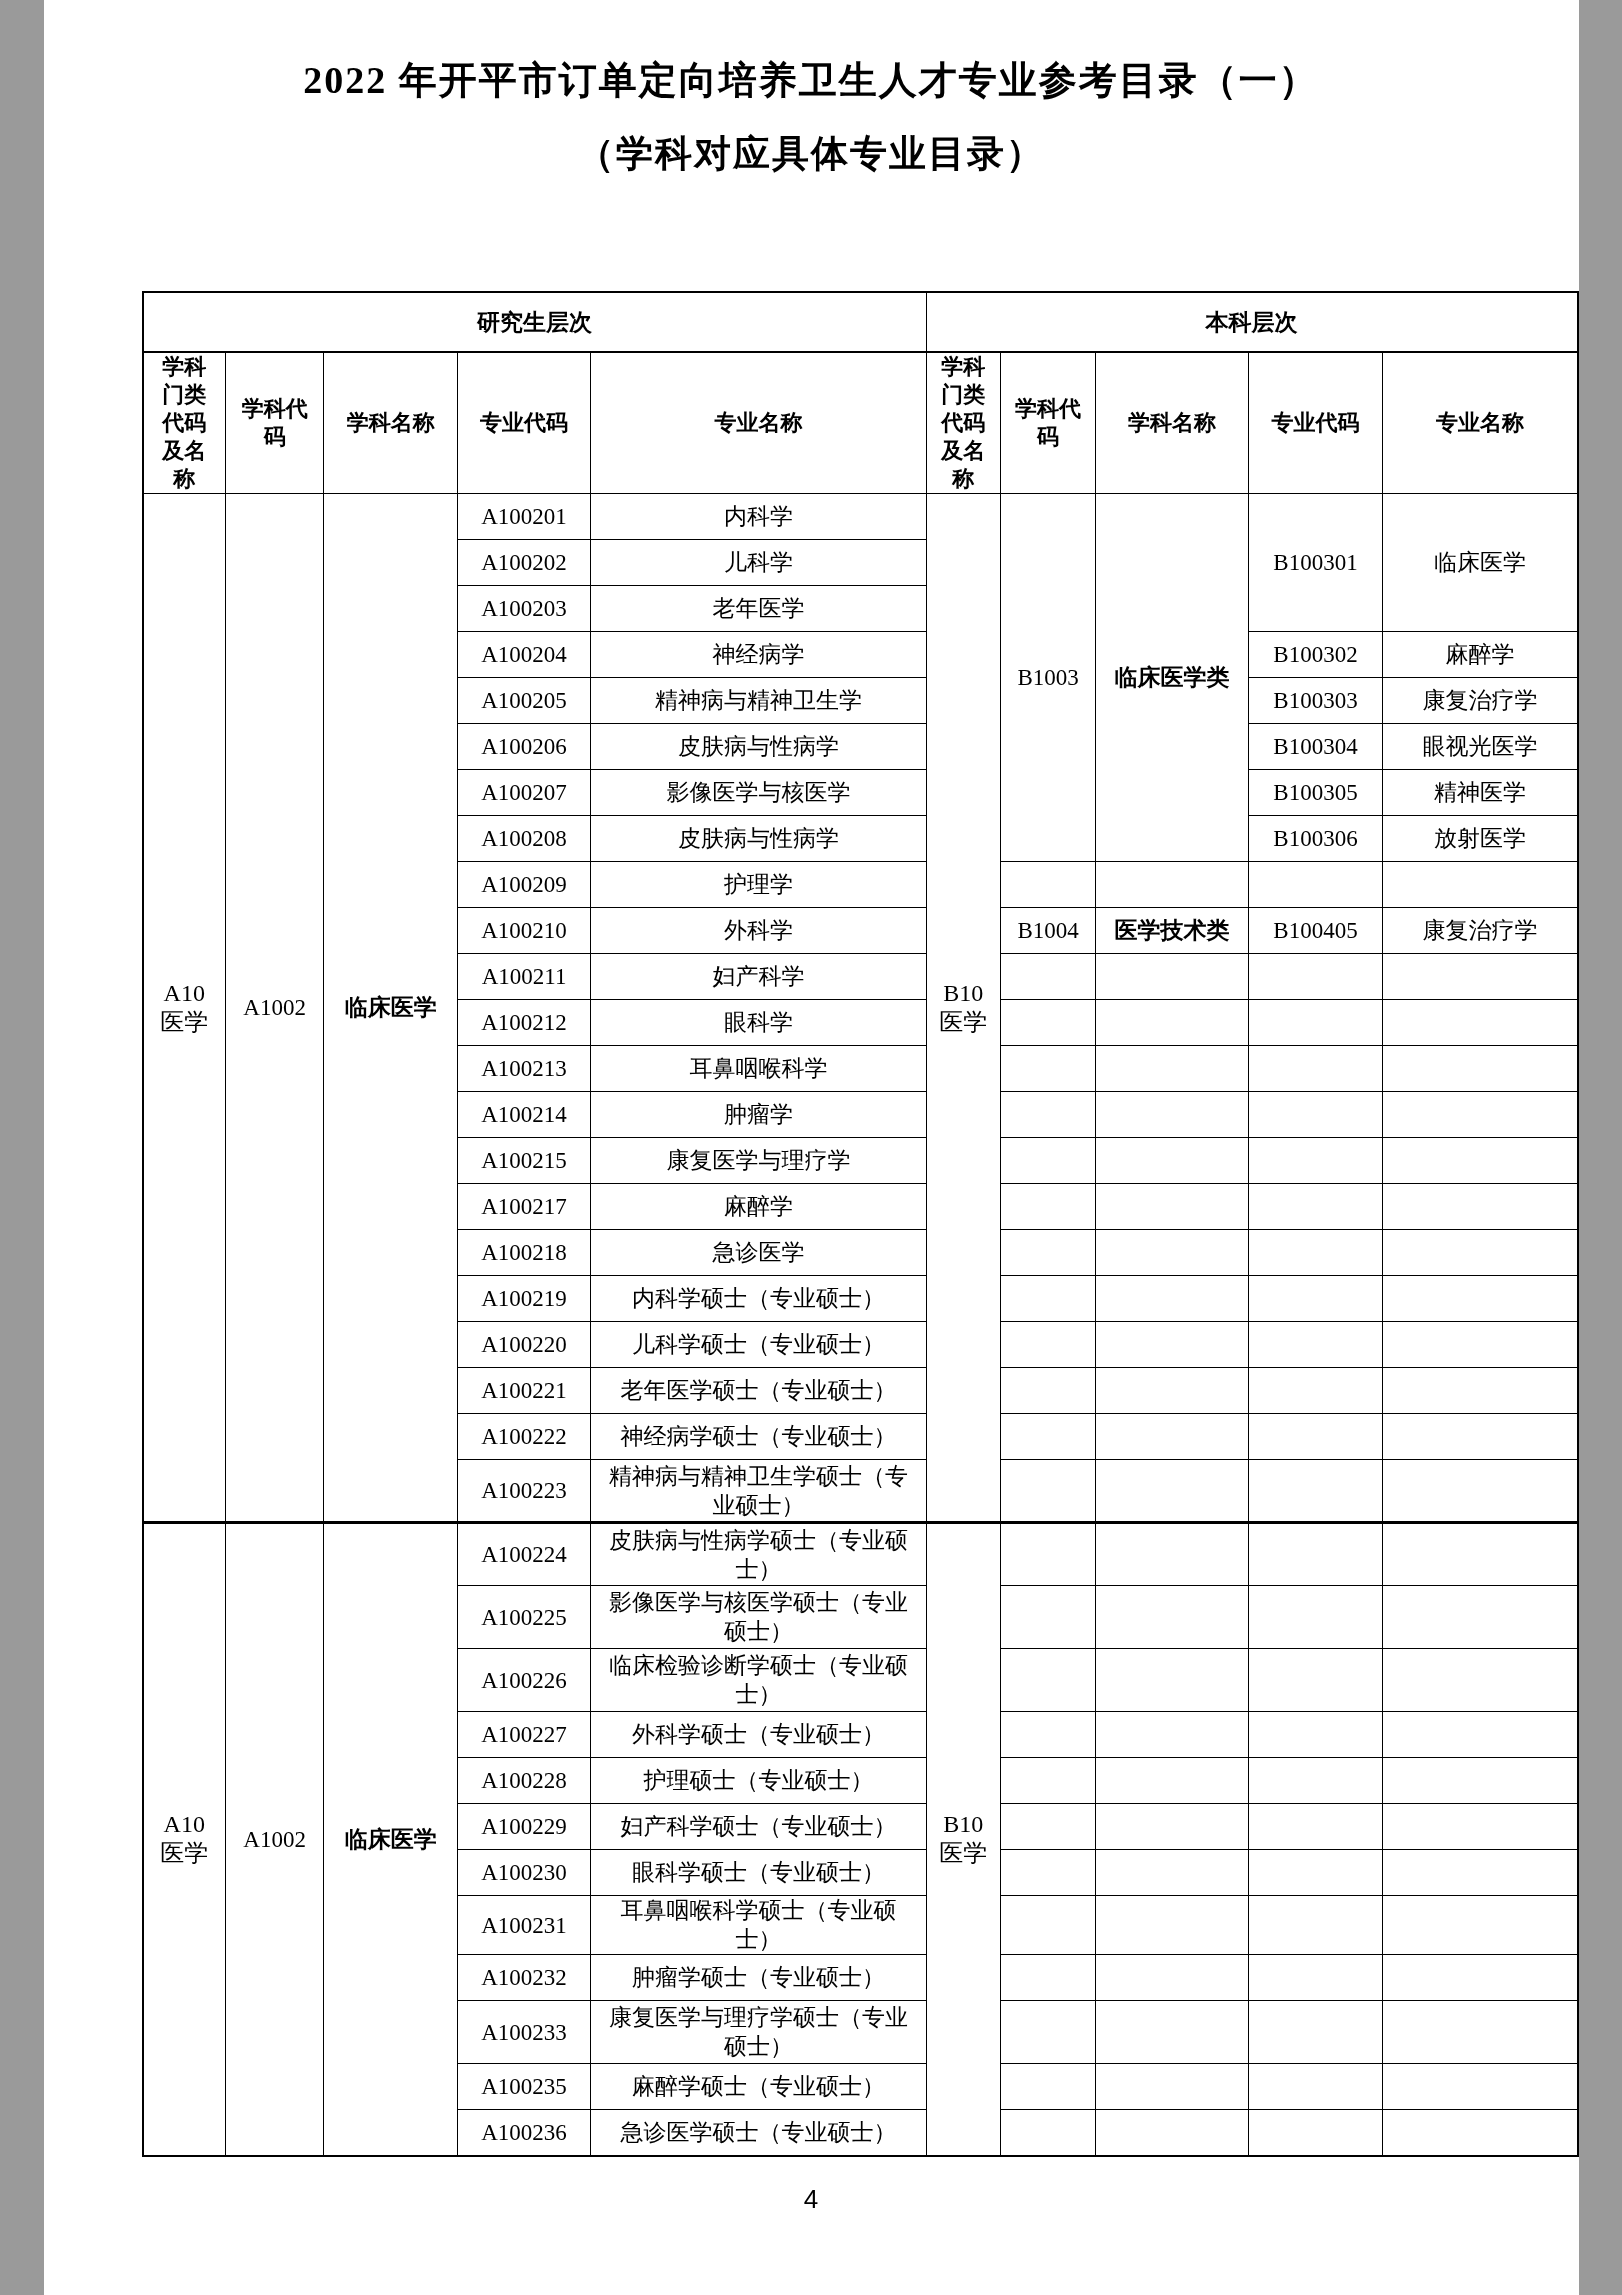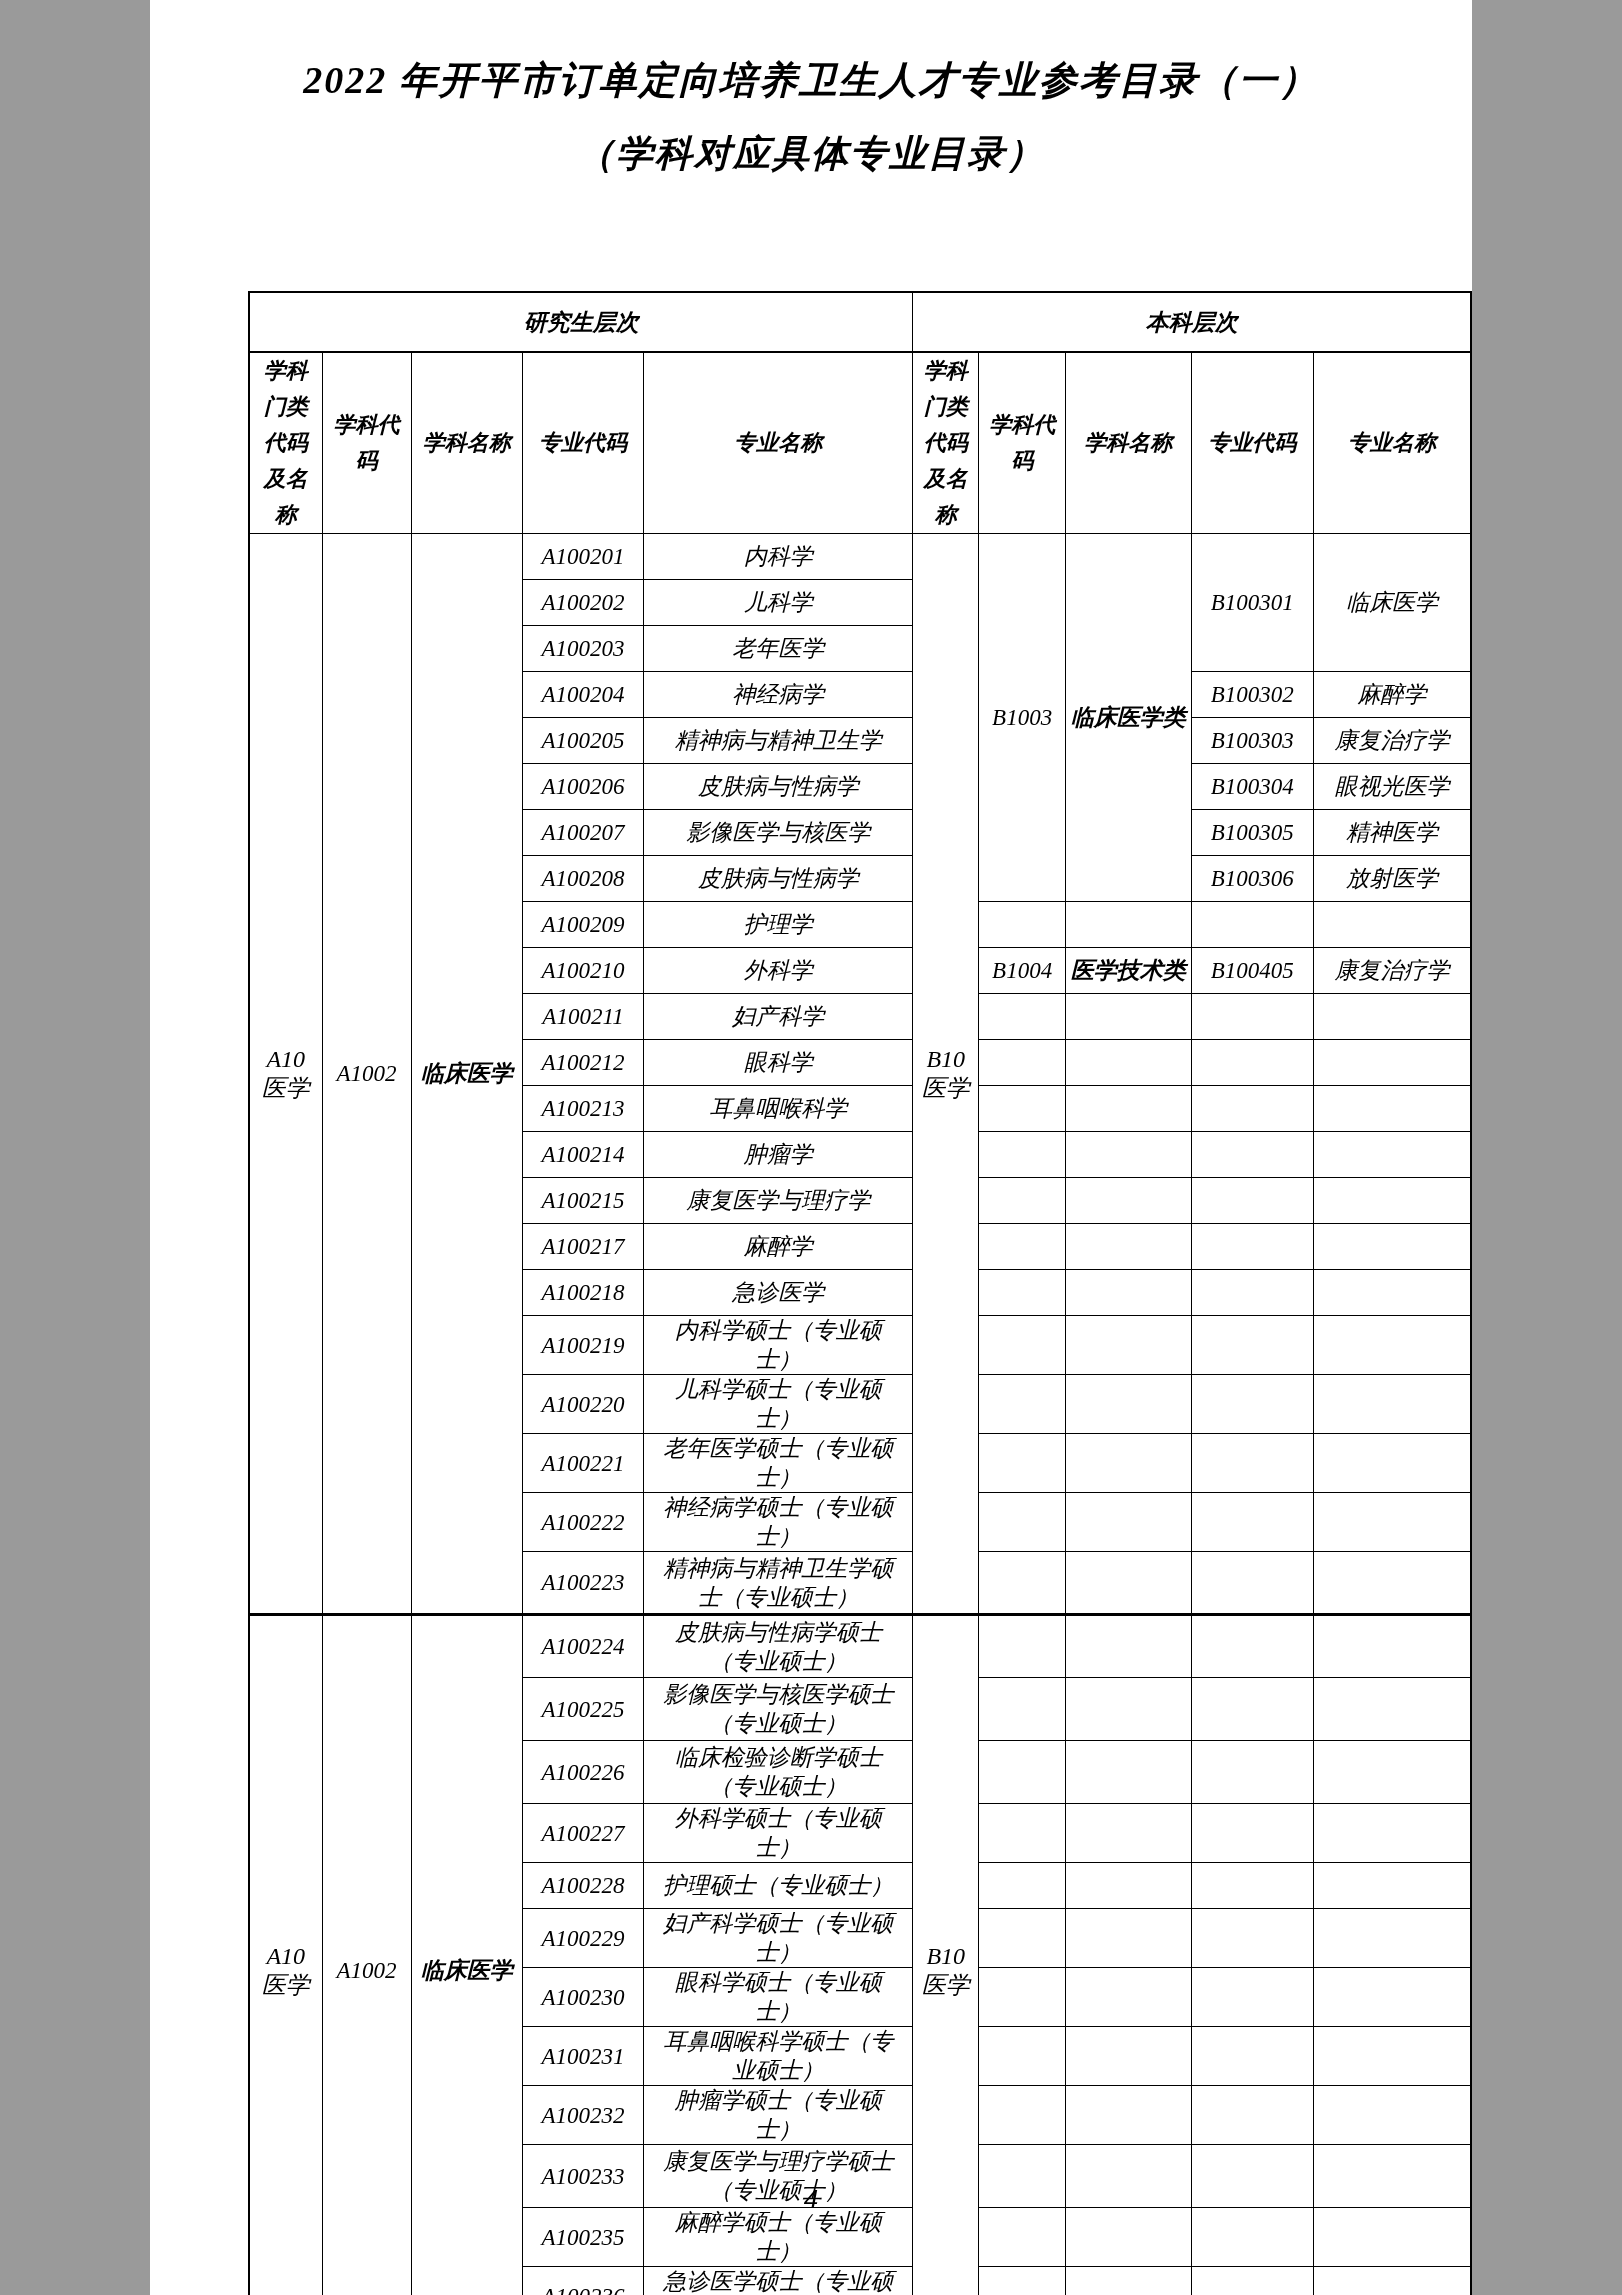--- a/index.html
+++ b/index.html
@@ -1,23 +1,22 @@
 <!DOCTYPE html>
 <html style="font-size:10.5px"><head>
 <meta charset="utf-8">
 <style>
   html,body{margin:0;padding:0;background:#9a9a9a;}
   .sheet{
     position:relative;
-    width:1322px;height:2295px;
+    width:1535px;height:2295px;
     margin:0 auto;
     background:#ffffff;
     color:#000;
     font-family:"Liberation Serif","DejaVu Serif",serif;
-    font-style:italic;
   }
   .doc-title{
     position:absolute;top:55px;left:0;width:100%;
     text-align:center;
     font-size:38px;font-weight:bold;letter-spacing:2px;
     font-family:"Liberation Serif","DejaVu Serif",serif;
   }
   .doc-subtitle{
     position:absolute;top:129px;left:0;width:100%;
     text-align:center;
@@ -39,21 +38,21 @@
   .catalog tr.tall{height:63px;}
   .catalog tr.group-row{height:60px;margin-left:21px;}
   .catalog tr.head-row{height:124px;}
   .catalog tr.group-row th{
     font-family:"Liberation Sans","DejaVu Sans",sans-serif;
     font-weight:bold;font-size:23px;
     border-bottom:2.6px solid #000;
   }
   .catalog tr.head-row th{
     font-family:"Liberation Sans","DejaVu Sans",sans-serif;
-    font-weight:bold;font-size:22px;line-height:36px;
+    font-weight:bold;font-size:22px;line-height:28px;
     padding:0 9.2px;
   }
   .catalog tr.head-row th.narrow-r{padding:0 5.2px;}
   .catalog td.cat{white-space:pre-line;font-size:24px;}
   .catalog td.code{font-family:"Liberation Serif","DejaVu Serif",serif;}
   .catalog td.gname{
     font-family:"Liberation Sans","DejaVu Sans",sans-serif;
     font-weight:bold;
   }
   .catalog td.mname{padding:0 7.9px;}

